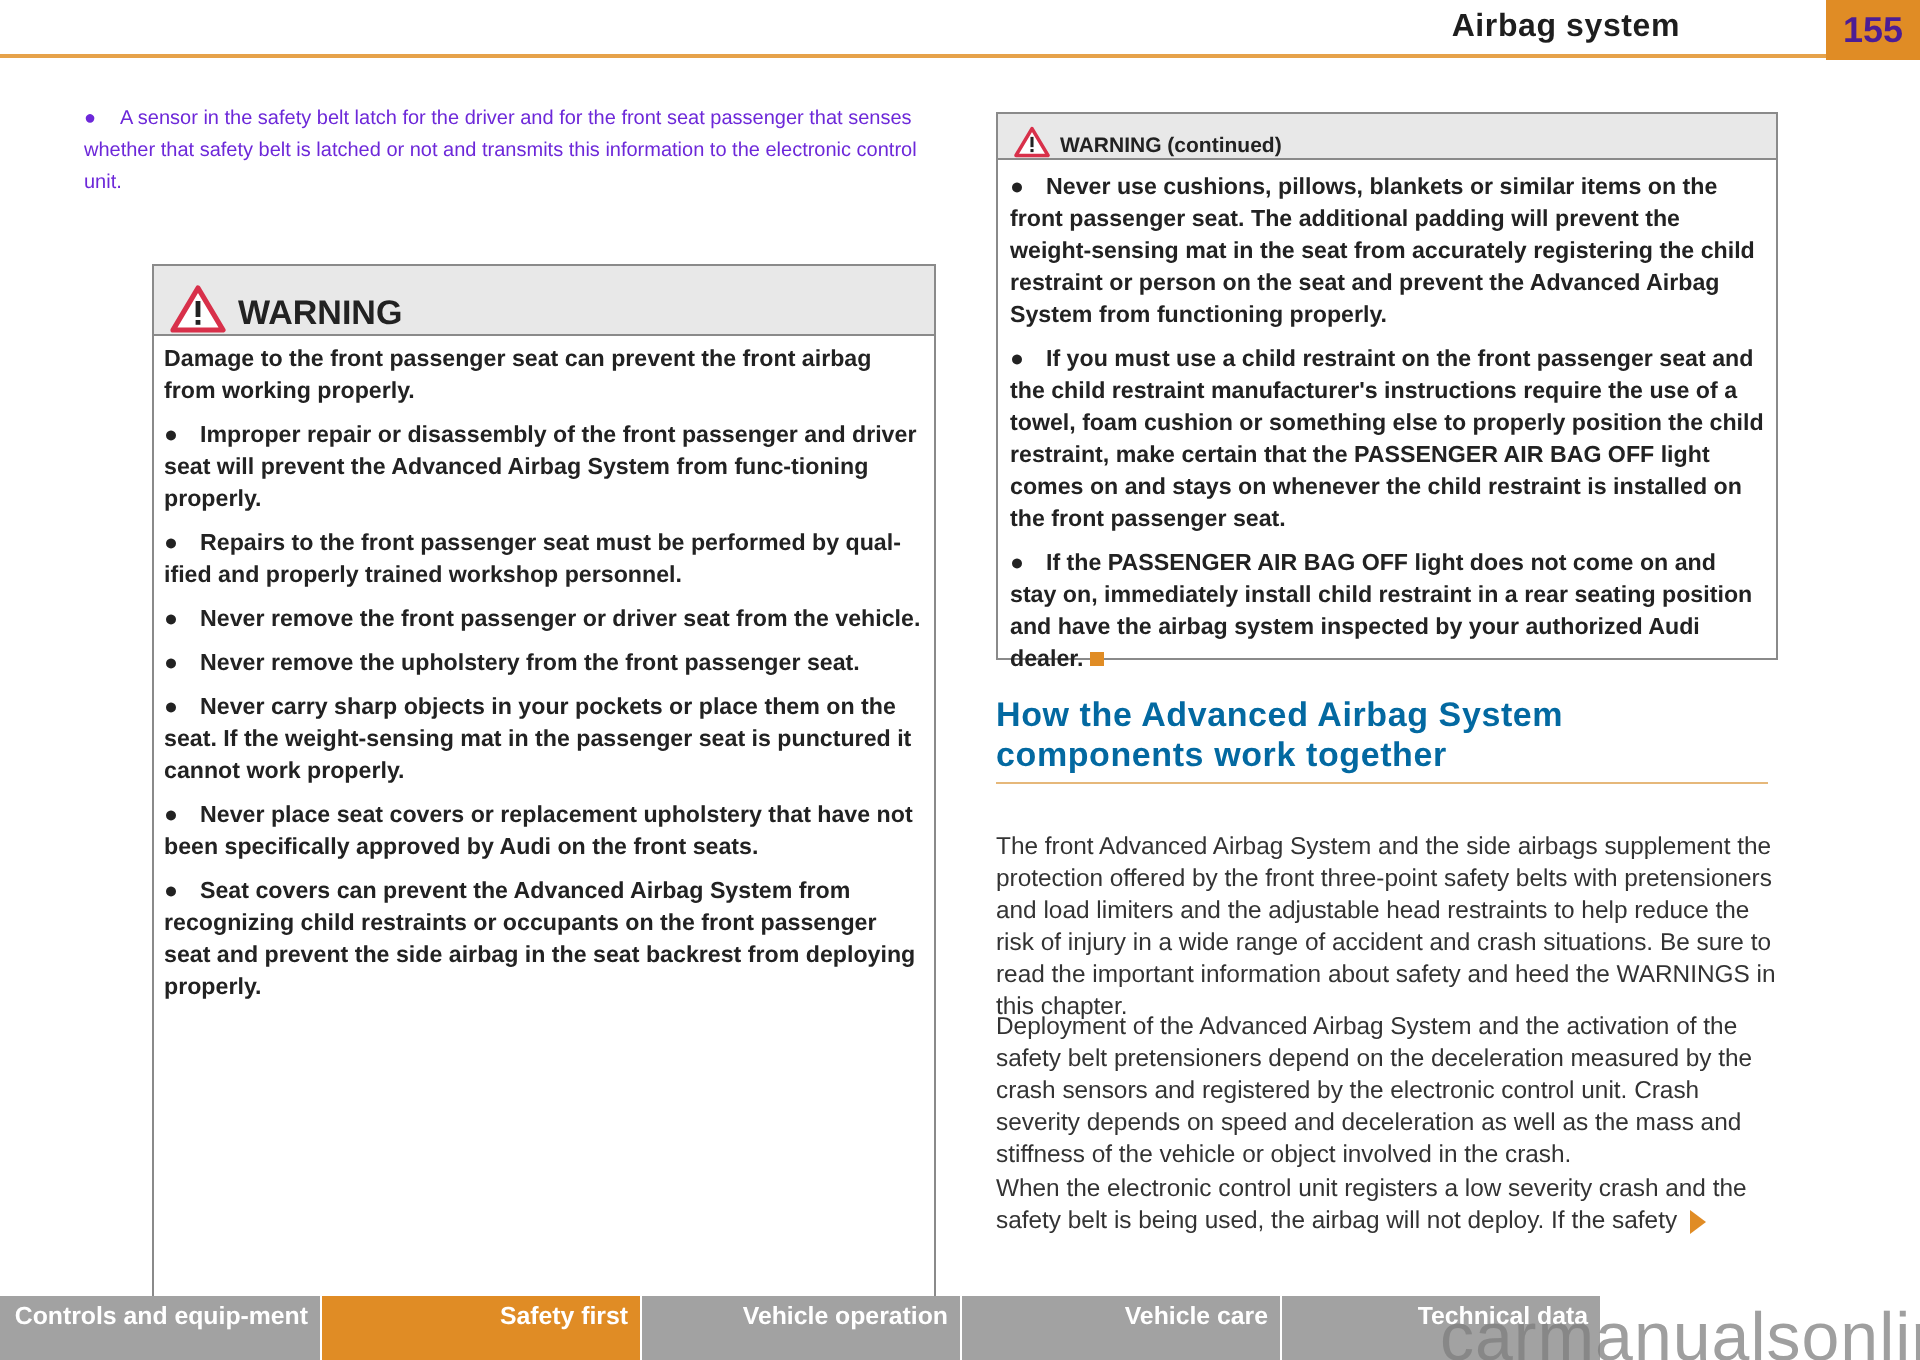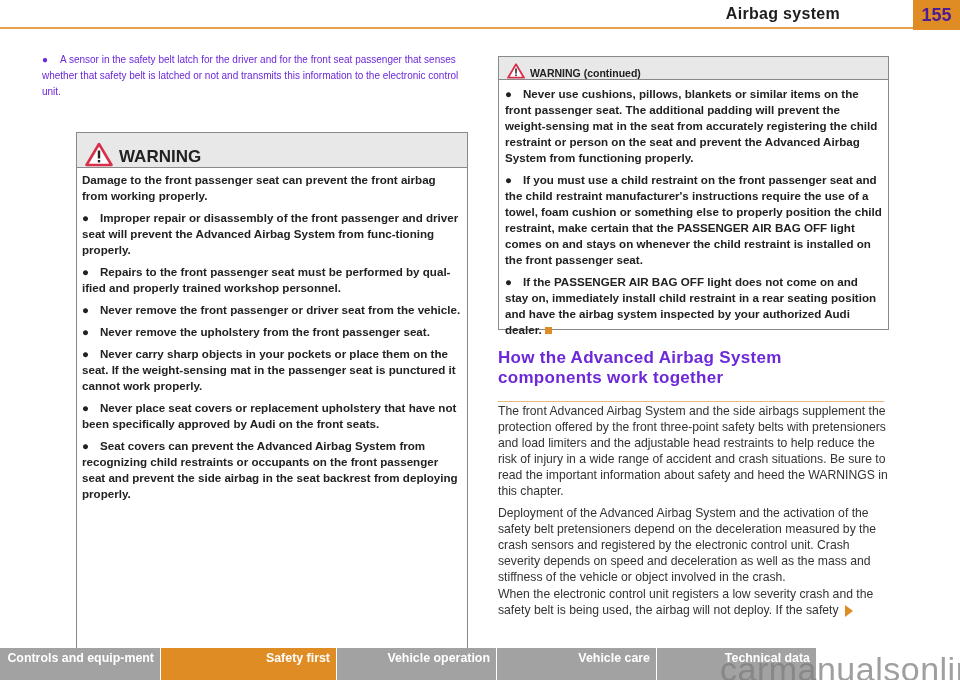--- a/index.html
+++ b/index.html
@@ -24,33 +24,33 @@
   .warn-left .warn-head { height:34px; padding-left:8px; }
   .warn-left .warn-head .title { font-size:17px; font-weight:bold; margin-left:6px; color:#222; }
 
   .warn-right { left:498px; top:56px; width:389px; height:272px; }
   .warn-right .warn-head { height:22px; padding-left:8px; }
   .warn-right .warn-head .title { font-size:10.5px; font-weight:bold; margin-left:5px; color:#222; }
   .warn-right .warn-body { padding:6px 6px 4px 6px; }
 
   .endmark { display:inline-block; width:7px; height:7px; background:#e08c25; margin-left:3px; vertical-align:middle; }
 
-  .section-title { position:absolute; left:498px; top:348px; width:386px; font-size:17px; font-weight:bold; color:#6d28d9; line-height:20px; letter-spacing:0.3px; padding-bottom:13px; border-bottom:1px solid #e6b87a; }
+  .section-title { position:absolute; left:498px; top:348px; width:386px; font-size:17px; font-weight:bold; color:#0369a1; line-height:20px; letter-spacing:0.3px; padding-bottom:3px; border-bottom:1px solid #e6b87a; }
 
   .body-text { position:absolute; left:498px; width:390px; font-size:12.2px; line-height:16px; color:#333; }
   .body-text p { margin:0; }
-  .para1 { top:403px; }
+  .para1 { top:415px; }
   .para2 { top:505px; }
   .para3 { top:586px; }
   .cont-arrow { display:inline-block; width:0; height:0; border-top:6px solid transparent; border-bottom:6px solid transparent; border-left:8px solid #e08c25; margin-left:6px; vertical-align:middle; }
 
   .footer { position:absolute; left:0; top:648px; width:960px; height:32px; display:flex;align-items:center; }
   .tab { height:32px; background:#a2a2a2; color:#fff; font-weight:bold; font-size:12.4px; text-align:right; padding-right:6px; padding-top:4px; box-sizing:border-box; line-height:13px; border-right:1px solid #ffffff; }
   .tab.active { background:#e08c25; }
-  .tab1 { width:161px; } .tab2 { width:176px; } .tab3 { width:160px; }
+  .tab1 { width:161px; } .tab2 { width:160px; } .tab3 { width:160px; }
   .tab4 { width:160px; } .tab5 { width:160px; } .tab6 { width:159px; border-right:none; }
   .watermark { position:absolute; left:720px; top:650px; font-size:34px; color:#7f7f7f; opacity:0.75; font-weight:normal; letter-spacing:0.5px; }
 </style>
 </head>
 <body>
 
 <div class="header-line"></div>
 <div class="header-title">Airbag system</div>
 <div class="page-num">155</div>
 

